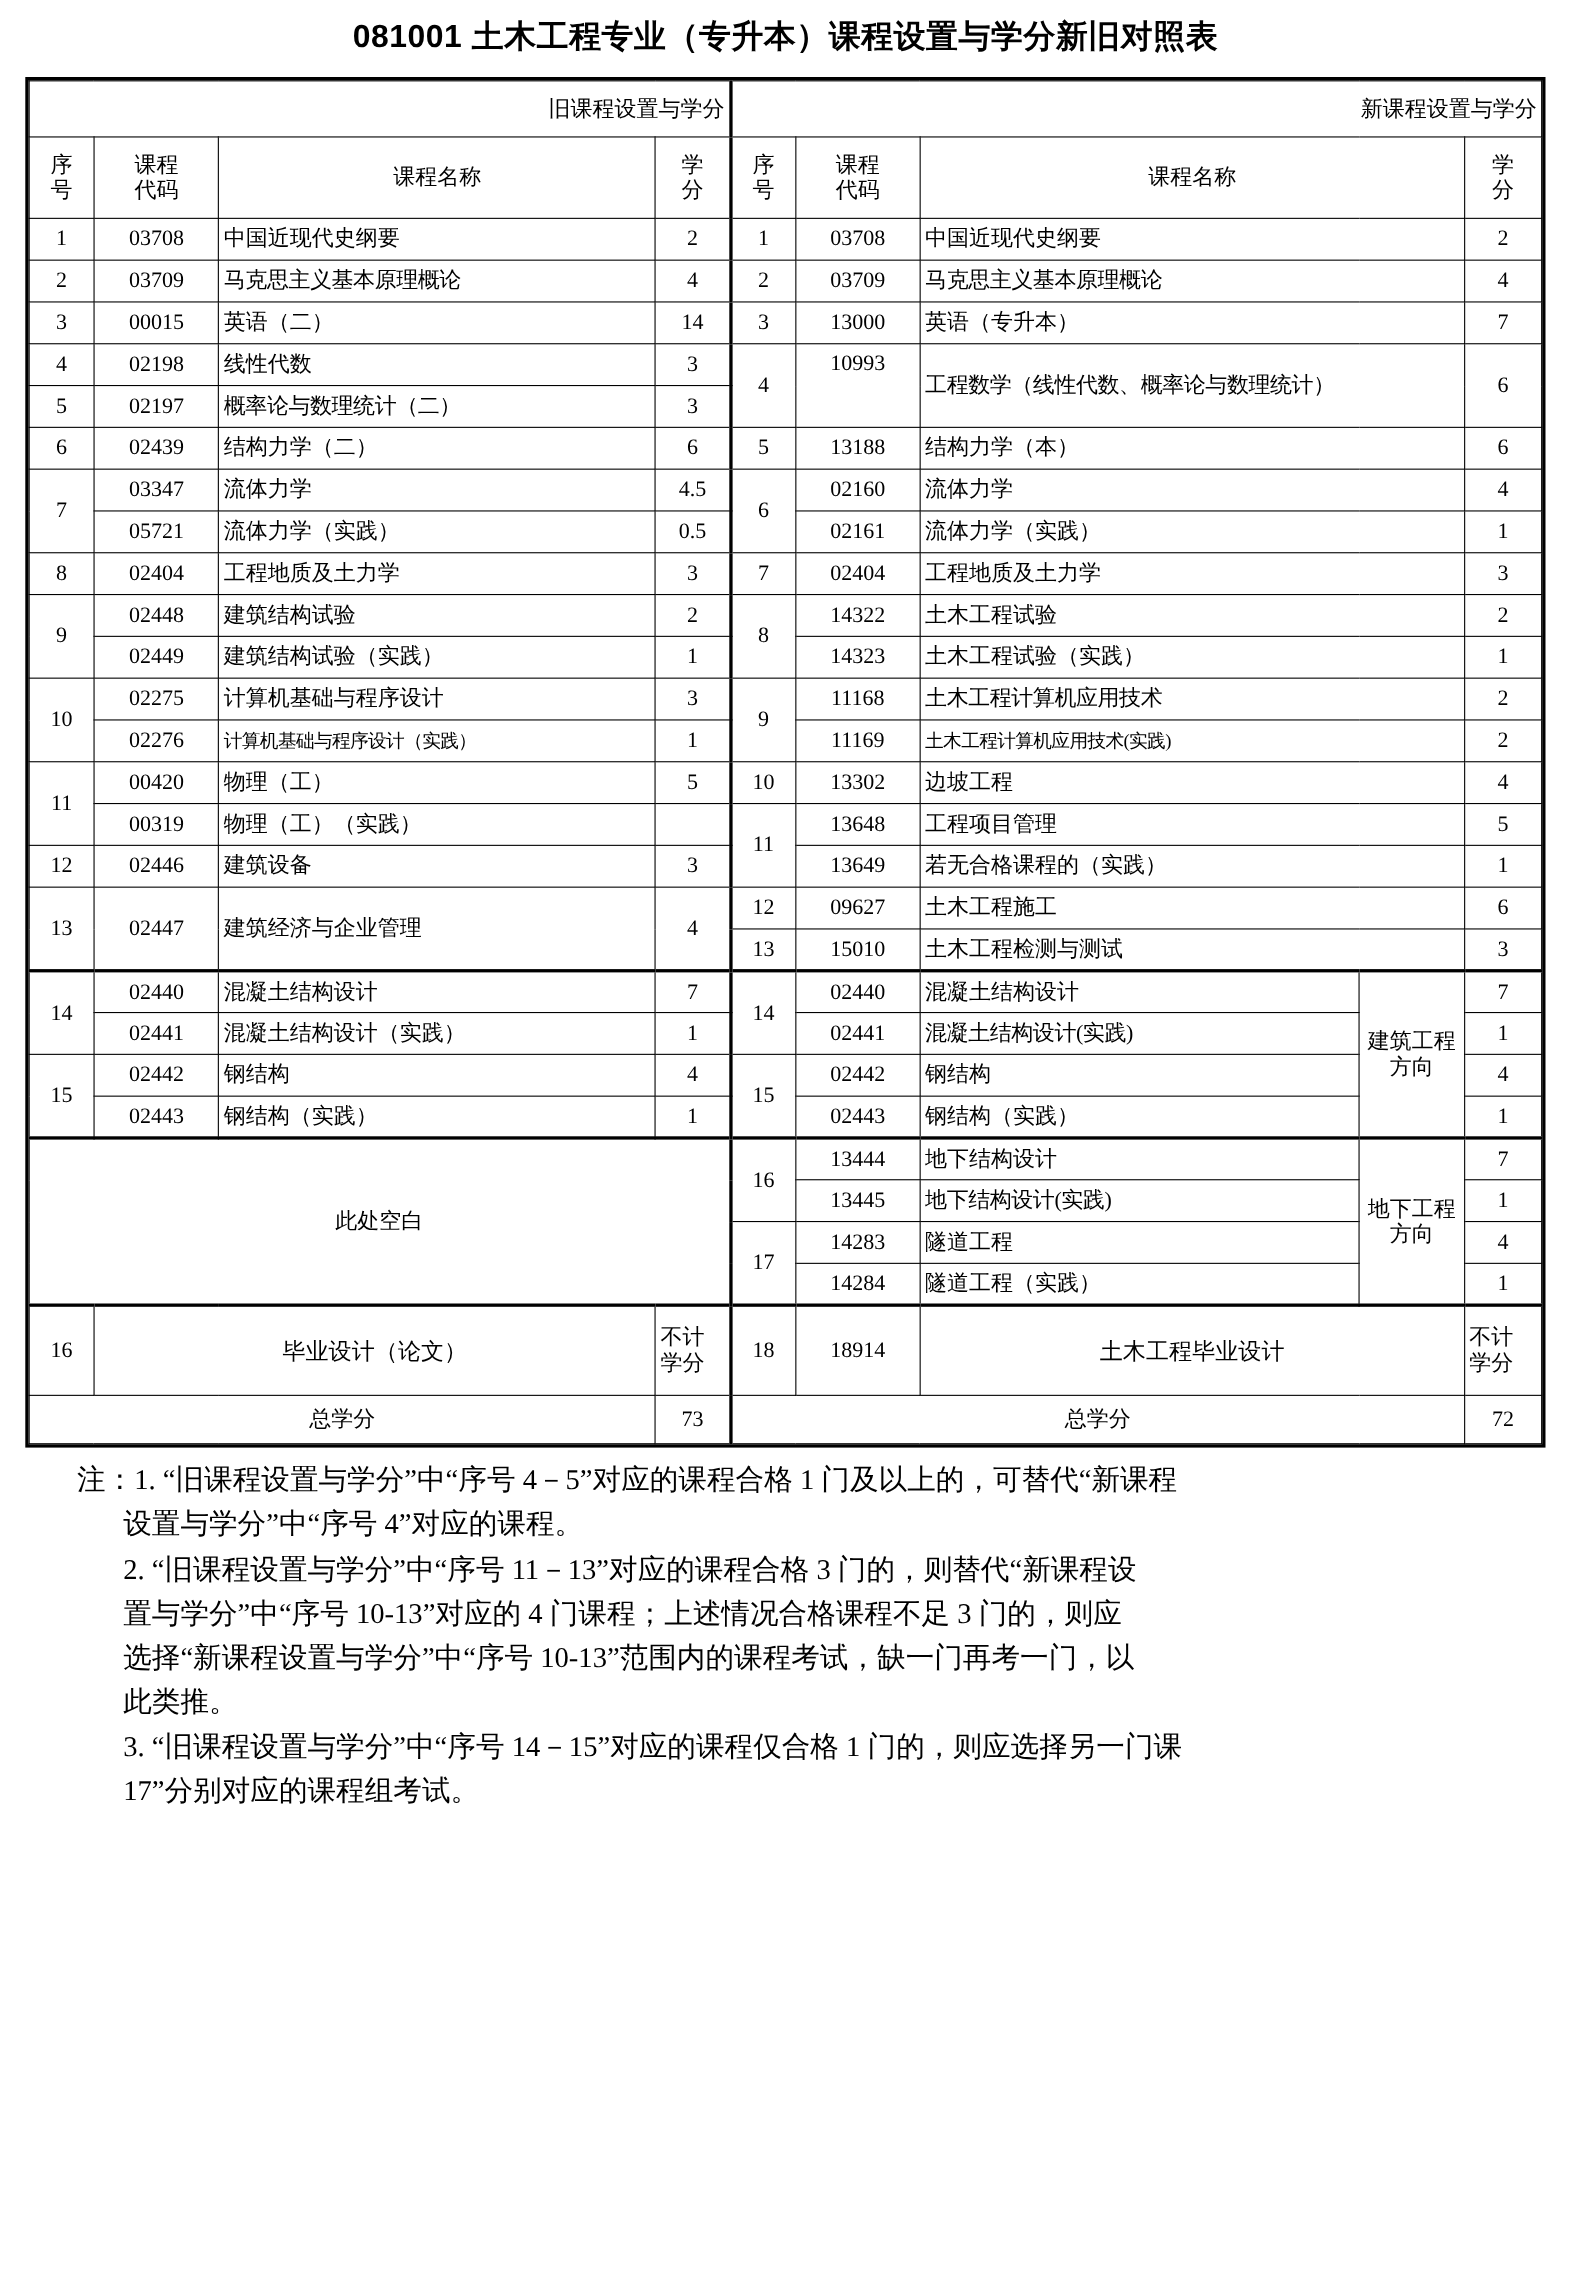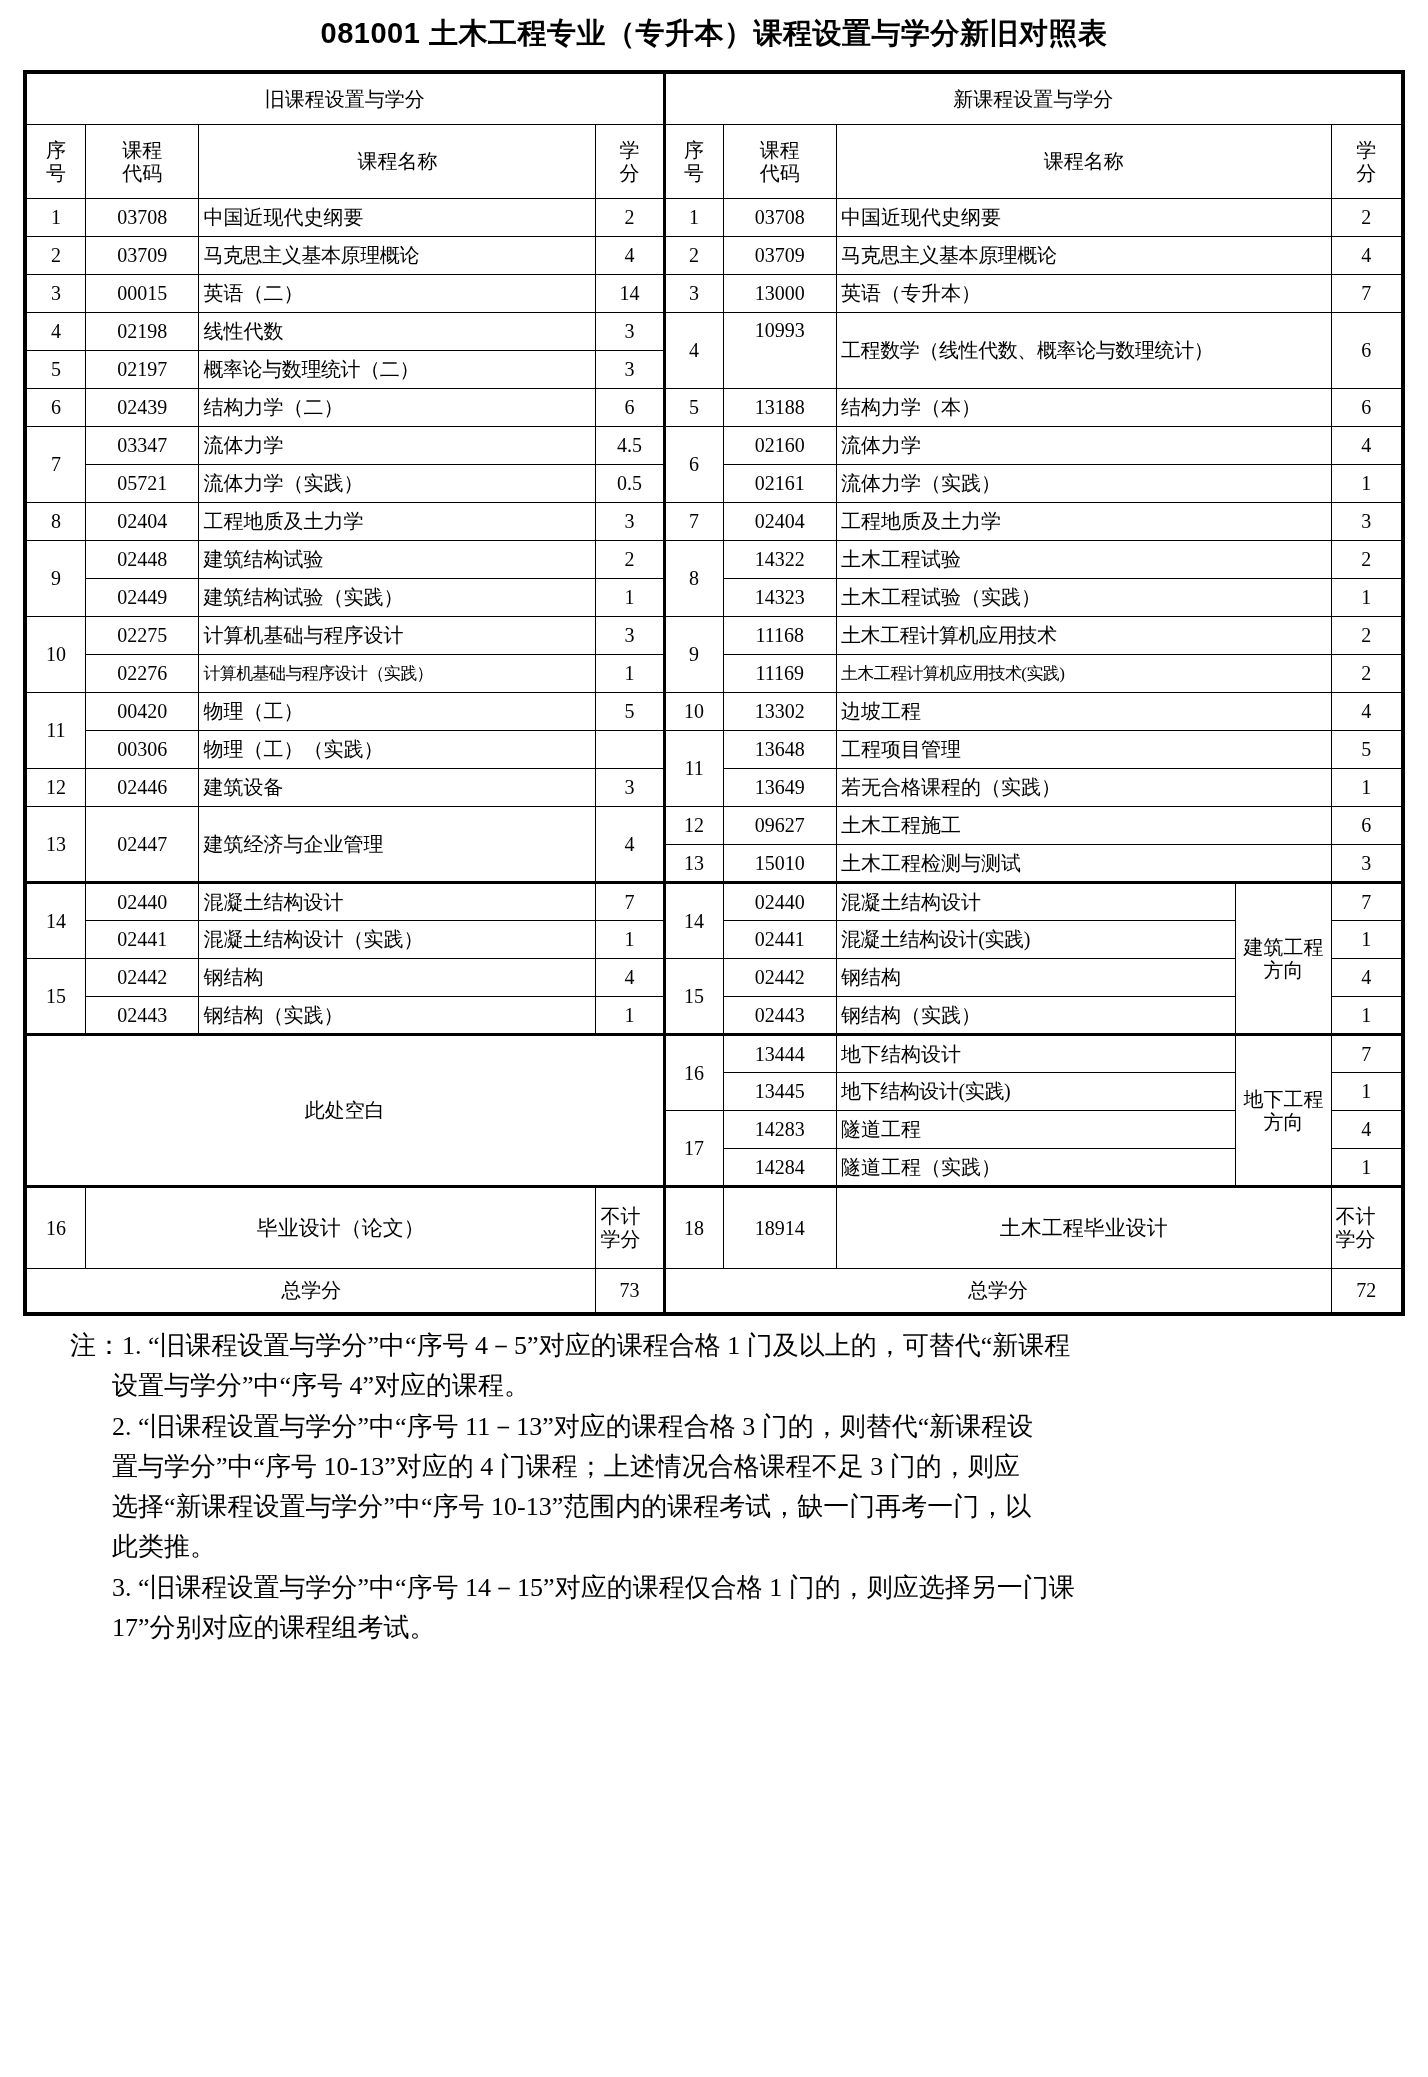--- a/index.html
+++ b/index.html
@@ -39,21 +39,21 @@
     vertical-align: middle;
     font-weight: normal;
   }
   
   .tbl-wrap { border: 3px solid #000; width: 1382px; margin: 0 auto; }
   table.main { width: 1376px; }
 
   .sec-head td {
     height: 51px;
     font-size: 26px;
-    text-align: center;
+    text-align: right;
     font-weight: normal;
     border-bottom: 3px solid #000;
   }
   .colhead td {
     text-align: center;
     height: 74px;
     font-size: 21px;
     border-bottom: 3px solid #000;
     line-height: 1.05;
   }
@@ -286,21 +286,21 @@
         <td class="num">00420</td>
         <td class="cname">物理（工）</td>
         <td class="num">5</td>
         <td class="seq midsep">10</td>
         <td class="num">13302</td>
         <td colspan="2" class="cname">边坡工程</td>
         <td class="num">4</td>
       </tr>
 
       <tr class="row">
-        <td class="num">00306</td>
+        <td class="num">00319</td>
         <td class="cname">物理（工）（实践）</td>
         <td class="num"></td>
         <td class="seq midsep" rowspan="2">11</td>
         <td class="num">13648</td>
         <td colspan="2" class="cname">工程项目管理</td>
         <td class="num">5</td>
       </tr>
 
       <tr class="row">
         <td class="seq">12</td>

